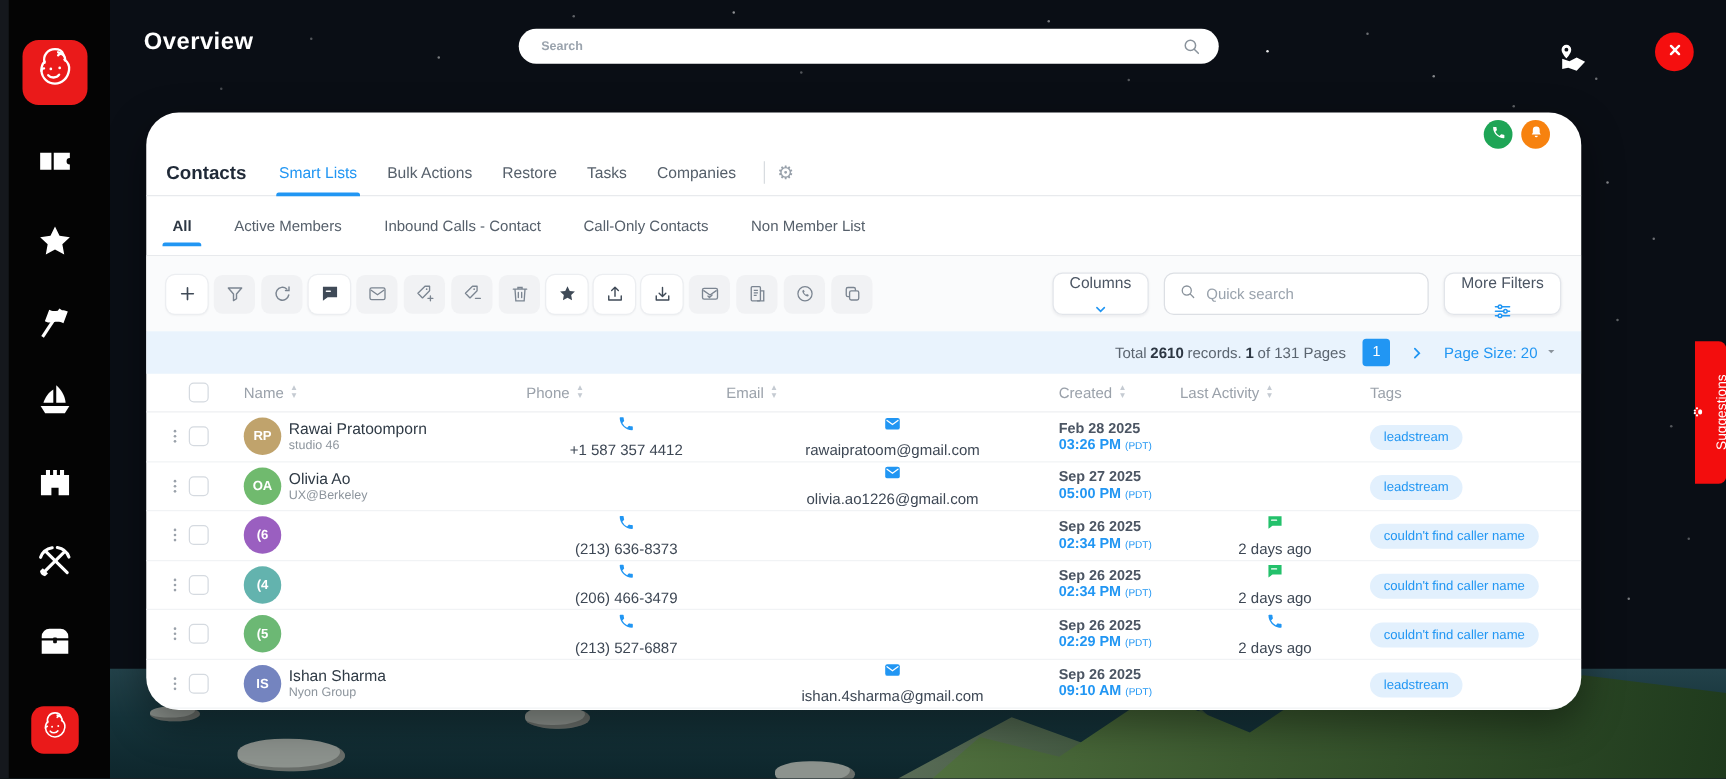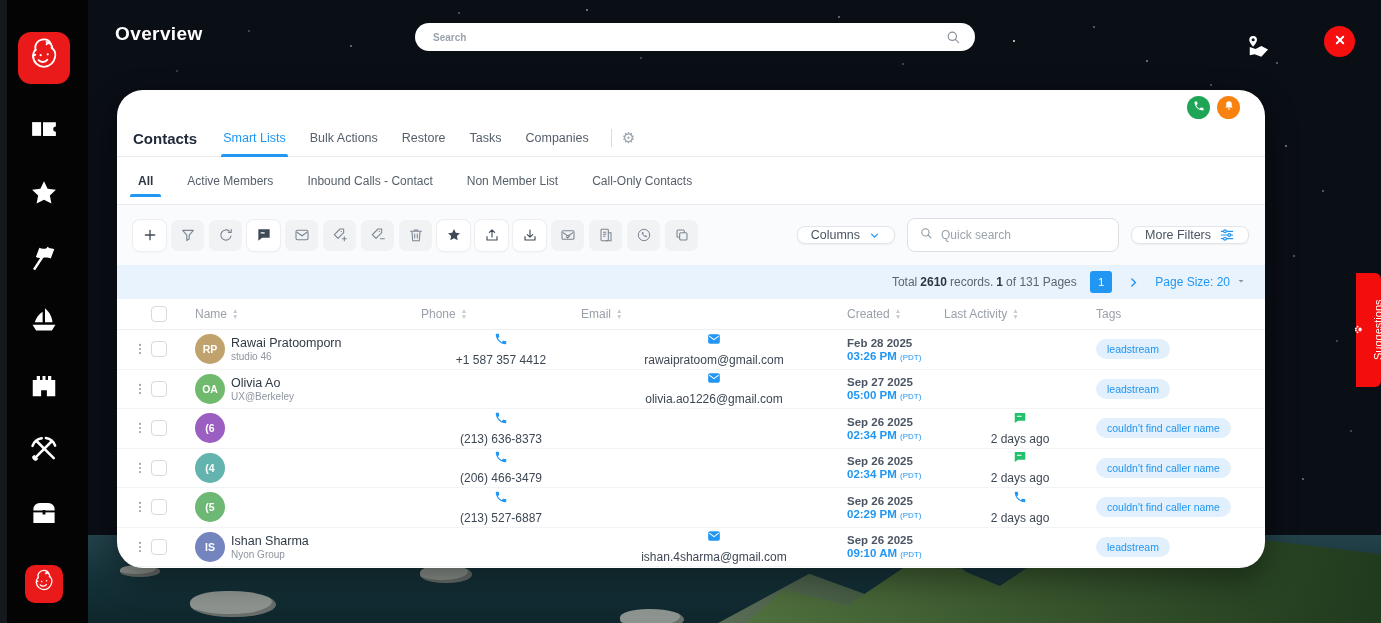--- a/index.html
+++ b/index.html
@@ -85,23 +85,23 @@
   .subtab.active { color:#2d3743; font-weight:700; }
   .subtab.active::after { content:""; position:absolute; left:4px; right:4px; bottom:0; height:3px; background:#2196f3; border-radius:2px 2px 0 0; }
 
   .toolbar { height:60px; flex:none; display:flex; align-items:center; justify-content:space-between; padding:0 16px; background:#fafbfc; }
   .tool-ics { display:flex; gap:5px; }
   .tbtn { width:33px; height:31px; border:0; border-radius:7px; background:#f1f2f4; color:#7b8591;
     display:flex; align-items:center; justify-content:center; cursor:pointer; }
   .tbtn svg { width:16px; height:16px; }
   .tbtn.white { background:#fff; box-shadow:0 0 0 1px #eceef1, 0 1px 2px rgba(16,24,40,.08); color:#3f4a57; }
   .tool-right { display:flex; align-items:center; gap:12px; }
-  .btn-o { height:18px; display:flex; align-items:center; gap:8px; padding:0 13px; background:#fff;
+  .btn-o { height:34px; display:flex; align-items:center; gap:8px; padding:0 13px; background:#fff;
     border:1px solid #e2e5ea; border-radius:8px; font-size:12.5px; color:#4b5563; cursor:pointer;
-    box-shadow:0 1px 2px rgba(16,24,40,.05); font-family:inherit; white-space:nowrap; }
+    box-shadow:0 1px 2px rgba(16,24,40,.05); font-family:inherit; white-space:nowrap;flex-direction:column; }
   .btn-o .cdown { width:13px; height:13px; color:#2196f3; }
   .btn-o .slid { width:16px; height:16px; color:#2196f3; }
   .qsearch { width:212px; height:34px; display:flex; align-items:center; gap:8px; padding:0 11px;
     background:#fff; border:1px solid #dcdfe4; border-radius:8px; }
   .qsearch svg { width:14px; height:14px; color:#8a939c; flex:none; }
   .qsearch input { flex:1; border:0; outline:0; font-size:12px; background:transparent; color:#333; font-family:inherit; min-width:0; }
   .qsearch input::placeholder { color:#9aa3ad; }
 
   .pagbar { height:34px; flex:none; background:#e9f3fd; display:flex; align-items:center; justify-content:flex-end; padding:0 18px; gap:12px; font-size:12px; color:#5b6570; }
   .pt span { margin:0 1.5px; } .pt b { color:#2d3743; margin:0 1.5px; }
@@ -299,22 +299,22 @@
           <span class="tab ">Companies</span>
         </div>
       <span class="vdiv"></span>
       <span class="gear">⚙</span>
     </div>
 
     <div class="subtabs" id="subtabs">
         <span class="subtab active">All</span>
         <span class="subtab ">Active Members</span>
         <span class="subtab ">Inbound Calls - Contact</span>
+        <span class="subtab ">Call-Only Contacts</span>
         <span class="subtab ">Non Member List</span>
-        <span class="subtab ">Call-Only Contacts</span>
       </div>
 
     <div class="toolbar">
       <div class="tool-ics" id="toolicons">
           <button class="tbtn white">
             <span style="width:16px;height:16px;display:flex">
               <svg viewBox="0 0 24 24" width="100%" height="100%" xmlns="http://www.w3.org/2000/svg">
                 <path stroke="currentColor" stroke-width="2" stroke-linecap="round" d="M12 5v14M5 12h14"></path>
               </svg>
             </span>

